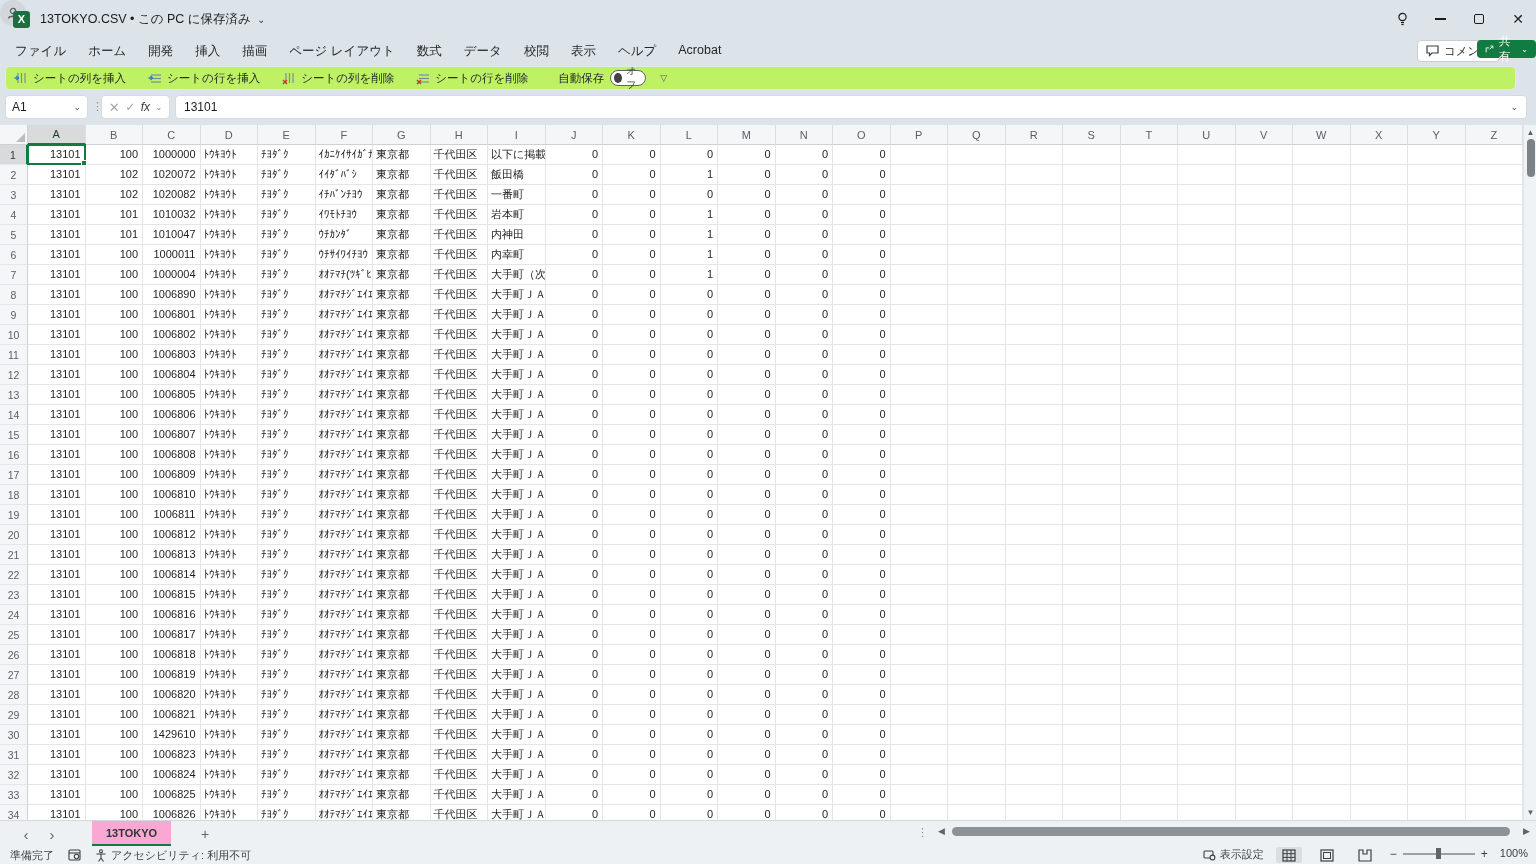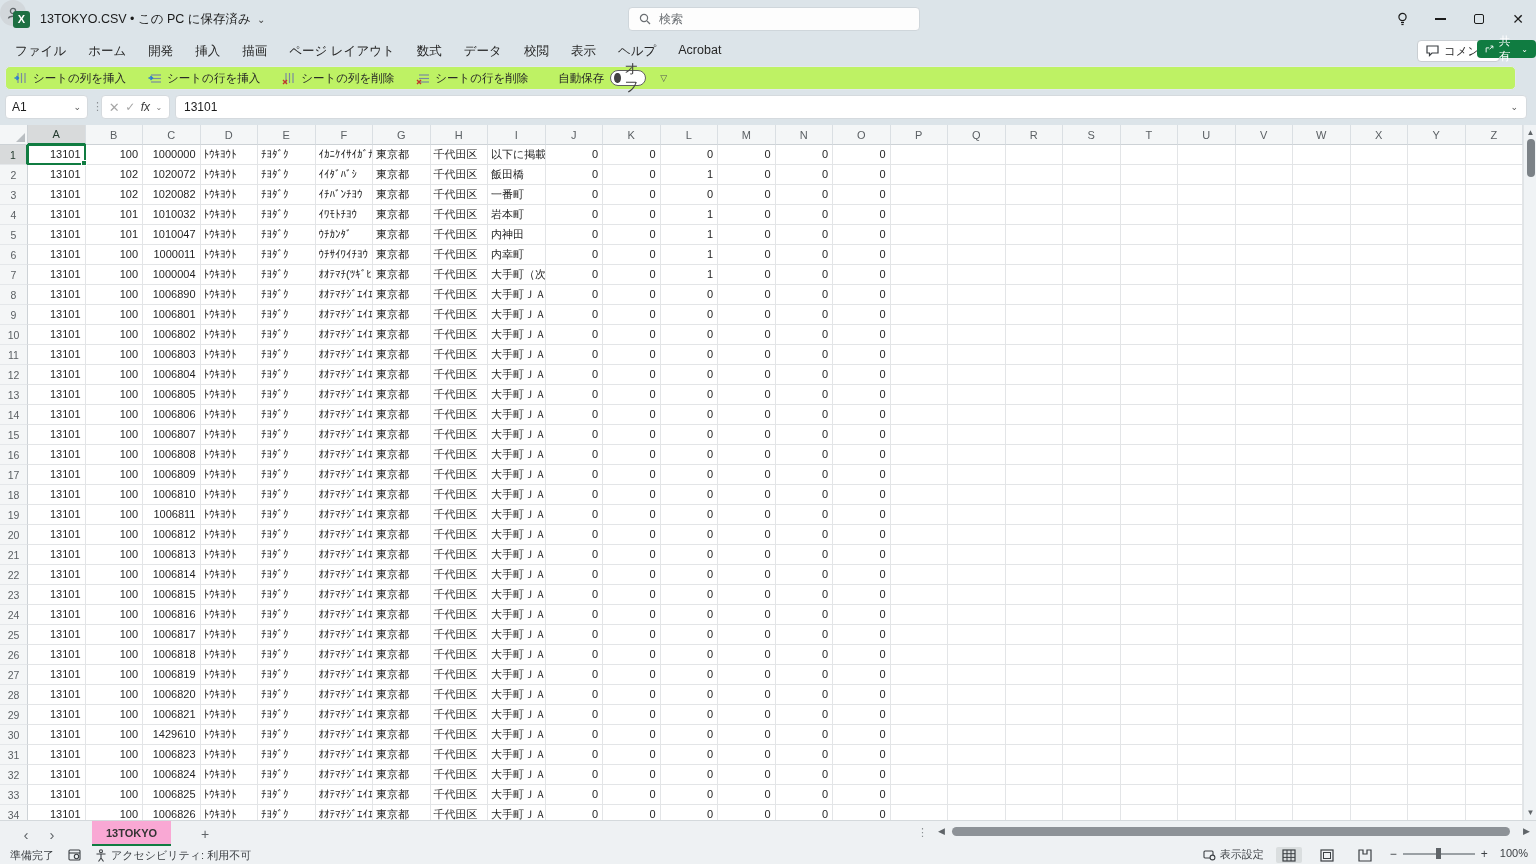--- a/index.html
+++ b/index.html
@@ -36,21 +36,21 @@
     border-radius:4px; display:flex; align-items:center; gap:5px; font-size:11.5px; color:#fff; }
 
   
   #qat { position:absolute; top:66px; left:5px; width:1511px; height:24px; background:#bef264;
     border:1px solid #e3e8eb; border-radius:5px; display:flex; align-items:center; padding-left:8px; }
   .qat-item { display:flex; align-items:center; gap:5px; font-size:11.5px; color:#262626; margin-right:22px; white-space:nowrap; }
   #autosave { display:flex; align-items:center; gap:6px; font-size:11.5px; color:#262626; margin-left:8px; }
   #autosave-toggle { width:36px; height:16px; border:1px solid #616161; border-radius:9px; display:flex;
     align-items:center; padding:0 3px; gap:4px; background:#fff; }
   #autosave-knob { width:10px; height:10px; border-radius:50%; background:#424242; }
-  #autosave-state { font-size:14px; color:#424242; }
+  #autosave-state { font-size:10px; color:#424242; }
   #qat-overflow { margin-left:14px; color:#555; font-size:9px; }
 
   
   #formulabar { position:absolute; top:92px; left:0; width:1536px; height:33px; }
   #name-box { position:absolute; left:5px; top:3px; width:83px; height:24px; background:#fff; border:1px solid #d5dade;
     border-radius:4px; font-size:12px; color:#1b1b1b; display:flex; align-items:center; padding:0 6px; justify-content:space-between; }
   #name-box .chev { color:#555; font-size:9px; }
   #fb-dots { position:absolute; left:92px; top:8px; color:#8a8f93; font-size:11px; letter-spacing:0; }
   #fx-group { position:absolute; left:101px; top:3px; width:69px; height:24px; background:#fff; border:1px solid #d5dade;
     border-radius:4px; display:flex; align-items:center; justify-content:space-around; padding:0 4px; }
@@ -113,27 +113,20 @@
   #zoom-track { width:72px; height:1.5px; background:#9aa0a4; position:relative; }
   #zoom-thumb { position:absolute; left:33px; top:-5px; width:5px; height:11px; background:#5f6468; }
   #zoom-minus,#zoom-plus { color:#3b3f43; font-size:12px; }
 </style>
 </head>
 <body>
 
 <div id="titlebar">
   <div id="excel-logo">X</div>
   <div id="doc-title"><span>13TOKYO.CSV • この PC に保存済み</span><span class="chev">⌄</span></div>
-  <div id="search-box">
-    <svg width="12" height="12" viewBox="0 0 12 12">
-        <circle cx="5" cy="5" r="3.6" fill="none" stroke="#6b6f73" stroke-width="1.2"></circle>
-        <line x1="8" y1="8" x2="11" y2="11" stroke="#6b6f73" stroke-width="1.2"></line>
-      </svg>
-    <span class="ph">検索</span>
-  </div>
   <div id="btn-avatar">
     <svg width="14" height="14" viewBox="0 0 14 14">
         <circle cx="7" cy="5" r="2.6" fill="none" stroke="#5f6468" stroke-width="1.3"></circle>
         <path d="M2.5 12.5 C3 9.5 11 9.5 11.5 12.5" fill="none" stroke="#5f6468" stroke-width="1.3"></path>
       </svg>
   </div>
   <div id="btn-idea" class="winbtn">
     <svg width="13" height="14" viewBox="0 0 13 14">
         <circle cx="6.5" cy="5" r="3.6" fill="none" stroke="#1b1b1b" stroke-width="1.2"></circle>
         <line x1="5" y1="10.5" x2="8" y2="10.5" stroke="#1b1b1b" stroke-width="1.2"></line>

